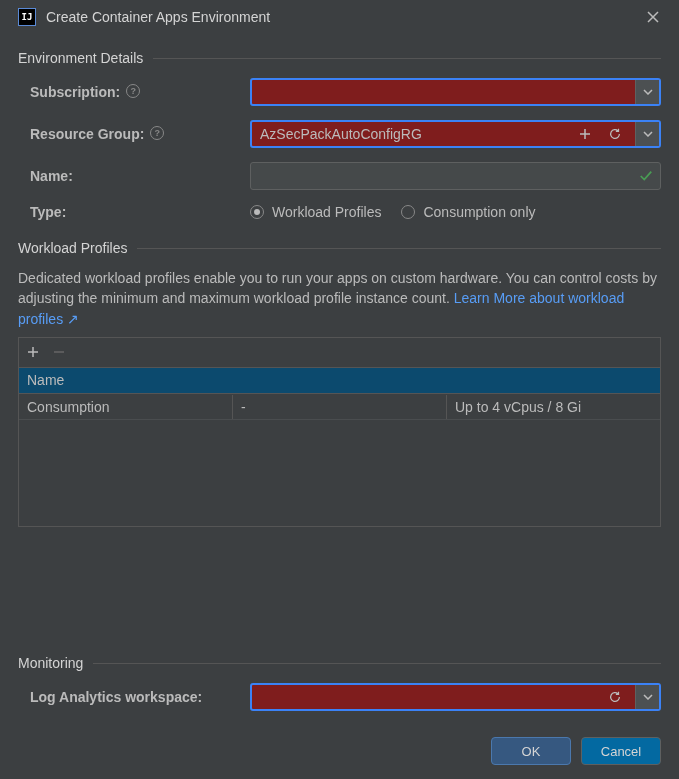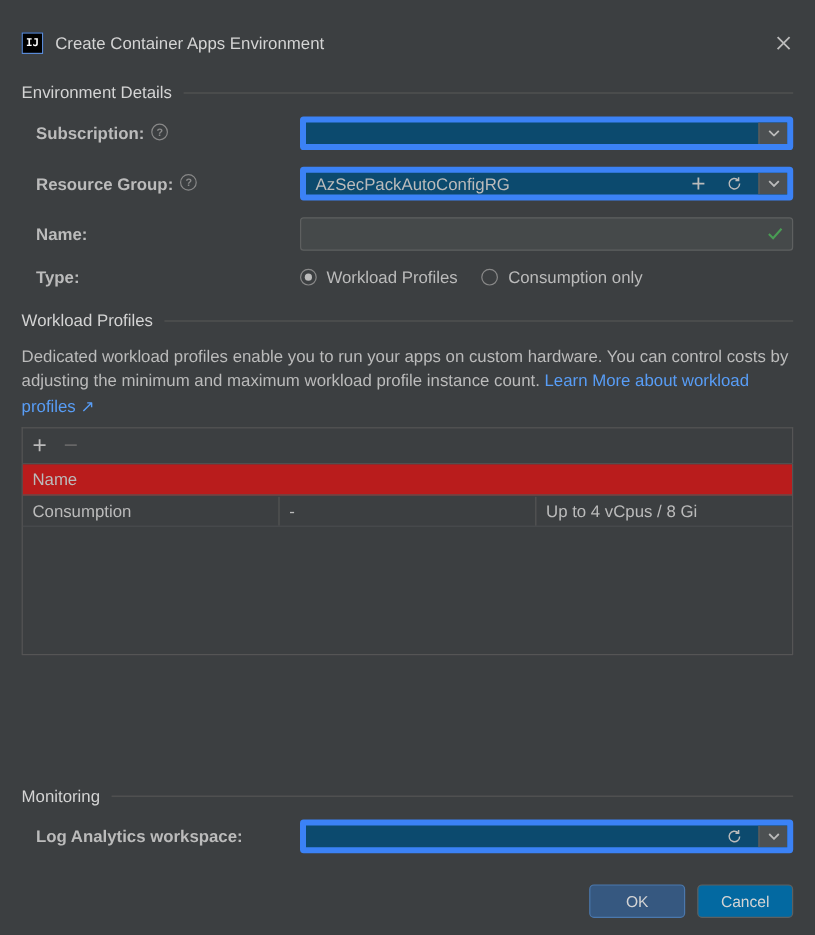--- a/index.html
+++ b/index.html
@@ -11,21 +11,21 @@
     width: 679px;
     height: 779px;
     overflow: hidden;
   }
   .dialog {
     width: 679px;
     height: 779px;
     background: #3c3f41;
     display: flex;
     flex-direction: column;
-    padding: 27px 18px 14px 18px;
+    padding: 8px 18px 14px 18px;
   }
   .titlebar {
     display: flex;
     align-items: center;
     gap: 10px;
     padding-bottom: 18px;
   }
   .app-icon {
     width: 18px;
     height: 18px;
@@ -85,22 +85,22 @@
     display: inline-flex;
     align-items: center;
     justify-content: center;
     font-size: 9px;
     color: #888;
   }
   .combo {
     flex: 1;
     display: flex;
     height: 28px;
-    border: 5px solid #3b82f6;
-    background: #0c4a6e;
+    border: 2px solid #3b82f6;
+    background: #7f1d1d;
     border-radius: 3px;
     overflow: hidden;
   }
   .combo .combo-body {
     flex: 1;
     display: flex;
     align-items: center;
     padding: 0 8px;
     color: #bbbbbb;
     font-size: 14px;
@@ -205,21 +205,21 @@
   .toolbar .tb-btn.disabled { color: #666; cursor: default; }
   .table {
     border: 1px solid #555;
     background: #3c3f41;
     height: 160px;
     display: flex;
     flex-direction: column;
   }
   .thead {
     display: flex;
-    background: #b91c1c;
+    background: #0c4a6e;
     border-bottom: 1px solid #555;
     height: 26px;
   }
   .th, .td {
     flex: 1;
     padding: 4px 8px;
     font-size: 14px;
     color: #bbbbbb;
     border-right: 1px solid #555;
     display: flex;

